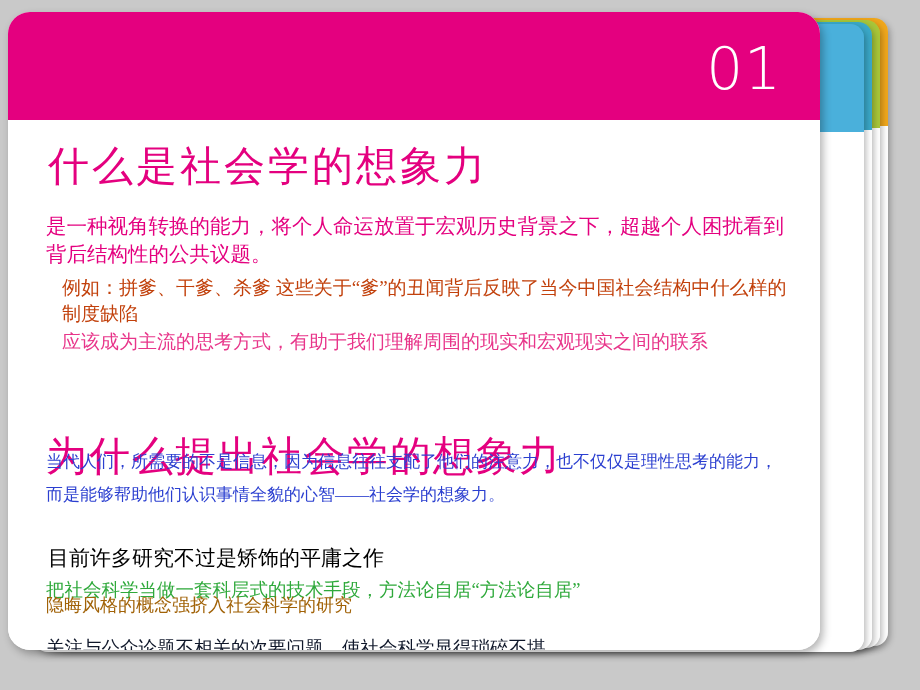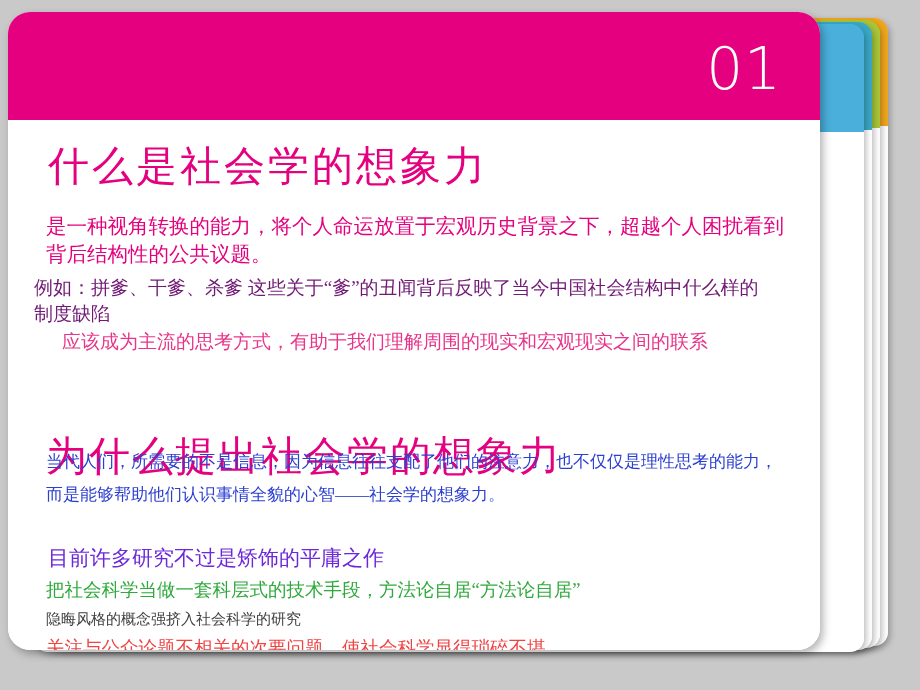--- a/index.html
+++ b/index.html
@@ -114,24 +114,24 @@
 
   #para-1 {
     left: 38px;
     top: 92px;
     width: 745px;
     color: #e4007f;
     font-size: 20.5px;
     line-height: 28px;
   }
   #para-2 {
-    left: 26px;
+    left: 54px;
     top: 155px;
     width: 740px;
-    color: #701a75;
+    color: #c2410c;
     font-size: 19px;
     line-height: 26px;
   }
   #para-3 {
     left: 54px;
     top: 209px;
     width: 745px;
     color: #e8358a;
     font-size: 19px;
     line-height: 26px;
@@ -141,45 +141,45 @@
     top: 325px;
     width: 740px;
     color: #2b3fd0;
     font-size: 17px;
     line-height: 33px;
   }
   #para-5 {
     left: 40px;
     top: 424px;
     width: 740px;
-    color: #6d28d9;
+    color: #000000;
     font-size: 21px;
     line-height: 28px;
   }
   #para-6 {
     left: 38px;
     top: 457px;
     width: 745px;
     color: #2fa93b;
     font-size: 18.5px;
     line-height: 27px;
   }
   #para-7 {
     left: 38px;
-    top: 486px;
-    width: 745px;
-    color: #404040;
-    font-size: 15px;
+    top: 472px;
+    width: 745px;
+    color: #a16207;
+    font-size: 18px;
     line-height: 27px;
   }
   #para-8 {
     left: 38px;
     top: 515px;
     width: 745px;
-    color: #ef4444;
+    color: #0f172a;
     font-size: 18.5px;
     line-height: 27px;
   }
 </style>
 </head>
 <body style="background: rgb(201, 201, 201);">
 
 <div id="stack-layer">
   <div class="stack-card" id="card-4">
     <div class="bar" style="background: rgb(240, 167, 28);"></div>

